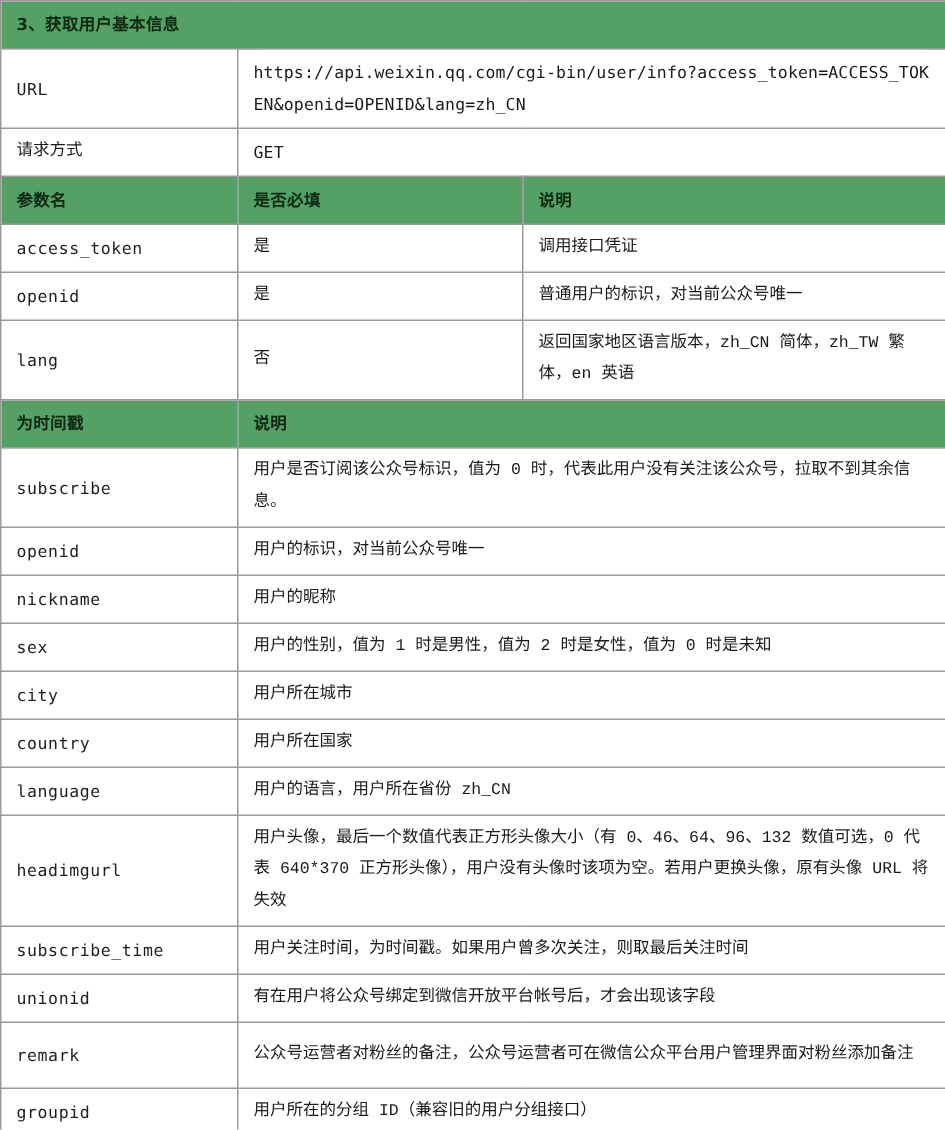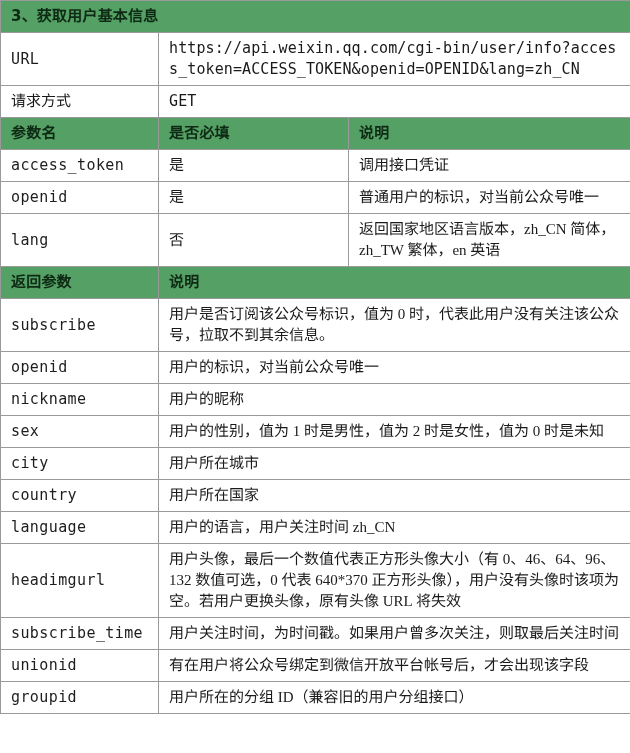--- a/index.html
+++ b/index.html
@@ -25,21 +25,21 @@
   }
 
   .doc-table col.c-name   { width: 158px; }
   .doc-table col.c-req    { width: 190px; }
   .doc-table col.c-desc   { width: 282px; }
 
   .doc-table td {
     border: 1px solid #9a9a9a;
     vertical-align: middle;
     padding: 5px 9px 5px 10px;
-    font-size: 15px;
+    font-size: 11px;
     line-height: 21px;
     word-break: break-all;
     background: #ffffff;
   }
 
   
   .band {
     background: #55a065 !important;
     color: #0e2a14;
     font-weight: bold;
@@ -59,21 +59,21 @@
   
   .key {
     font-family: "DejaVu Sans Mono", "Liberation Mono", monospace;
     font-size: 10.5px;
     letter-spacing: 0.4px;
     color: #1d1d1d;
     margin-left: 36px;
   }
 
   .cn {
-    font-family: Liberation Serif, serif;
+    font-family: Liberation Mono, monospace;
     font-size: 11.5px;
     line-height: 21px;
     margin-left: 47px;
   }
 
   .mono-val {
     font-family: "DejaVu Sans Mono", "Liberation Mono", monospace;
     font-size: 10.5px;
     line-height: 22px;
     letter-spacing: 0.1px;
@@ -130,21 +130,21 @@
         <td class="cn">是</td>
         <td class="cn">普通用户的标识，对当前公众号唯一</td>
       </tr>
       <tr class="row-tall">
         <td class="key">lang</td>
         <td class="cn">否</td>
         <td class="cn">返回国家地区语言版本，zh_CN 简体，zh_TW 繁体，en 英语</td>
       </tr>
 
       <tr>
-        <td class="band">返回参数</td>
+        <td class="band">为时间戳</td>
         <td class="band" colspan="2">说明</td>
       </tr>
 
       <tr class="row-tall">
         <td class="key">subscribe</td>
         <td class="cn" colspan="2">用户是否订阅该公众号标识，值为 0 时，代表此用户没有关注该公众号，拉取不到其余信息。</td>
       </tr>
       <tr>
         <td class="key">openid</td>
         <td class="cn" colspan="2">用户的标识，对当前公众号唯一</td>
@@ -160,34 +160,38 @@
       <tr>
         <td class="key">city</td>
         <td class="cn" colspan="2">用户所在城市</td>
       </tr>
       <tr>
         <td class="key">country</td>
         <td class="cn" colspan="2">用户所在国家</td>
       </tr>
       <tr>
         <td class="key">language</td>
-        <td class="cn" colspan="2">用户的语言，用户关注时间 zh_CN</td>
+        <td class="cn" colspan="2">用户的语言，用户所在省份 zh_CN</td>
       </tr>
       <tr>
         <td class="key">headimgurl</td>
         <td class="cn" colspan="2">用户头像，最后一个数值代表正方形头像大小（有 0、46、64、96、132 数值可选，0 代表 640*370 正方形头像），用户没有头像时该项为空。若用户更换头像，原有头像 URL 将失效</td>
       </tr>
       <tr>
         <td class="key">subscribe_time</td>
         <td class="cn" colspan="2">用户关注时间，为时间戳。如果用户曾多次关注，则取最后关注时间</td>
       </tr>
       <tr>
         <td class="key">unionid</td>
         <td class="cn" colspan="2">有在用户将公众号绑定到微信开放平台帐号后，才会出现该字段</td>
       </tr>
+      <tr class="row-tall">
+        <td class="key">remark</td>
+        <td class="cn" colspan="2">公众号运营者对粉丝的备注，公众号运营者可在微信公众平台用户管理界面对粉丝添加备注</td>
+      </tr>
       <tr>
         <td class="key">groupid</td>
         <td class="cn" colspan="2">用户所在的分组 ID（兼容旧的用户分组接口）</td>
       </tr>
 
     </tbody>
   </table>
 
 </div>
 

